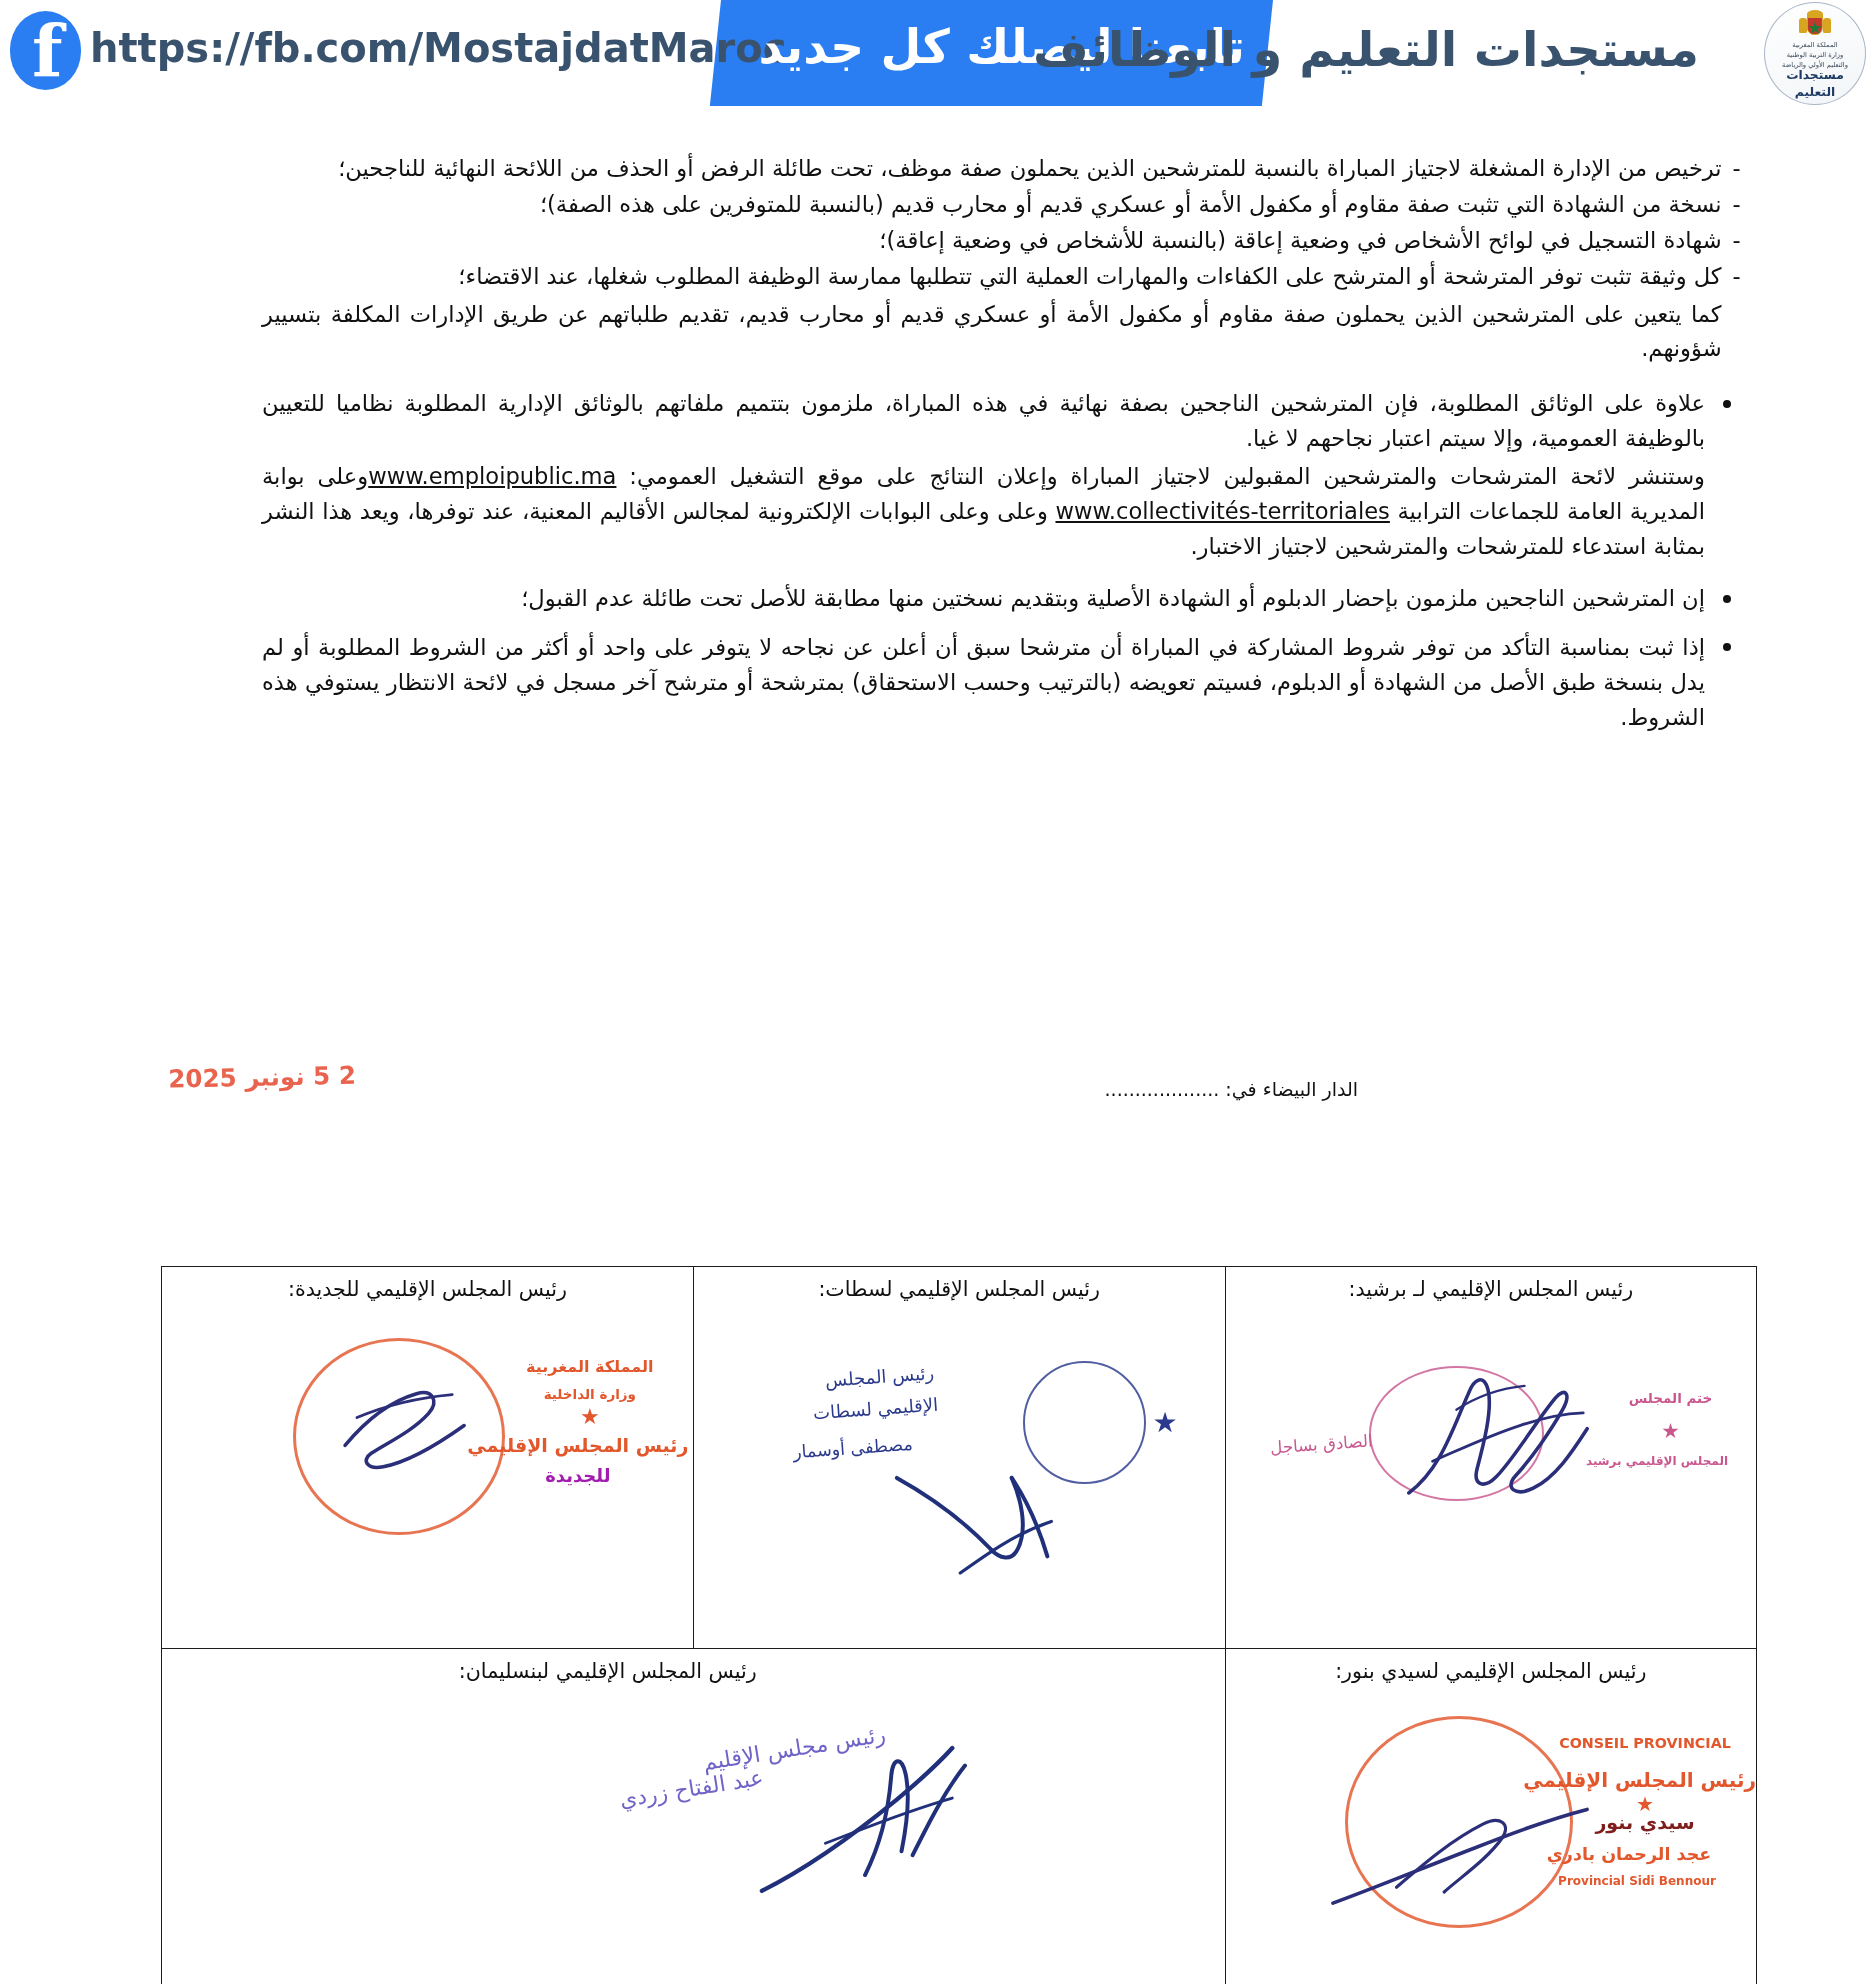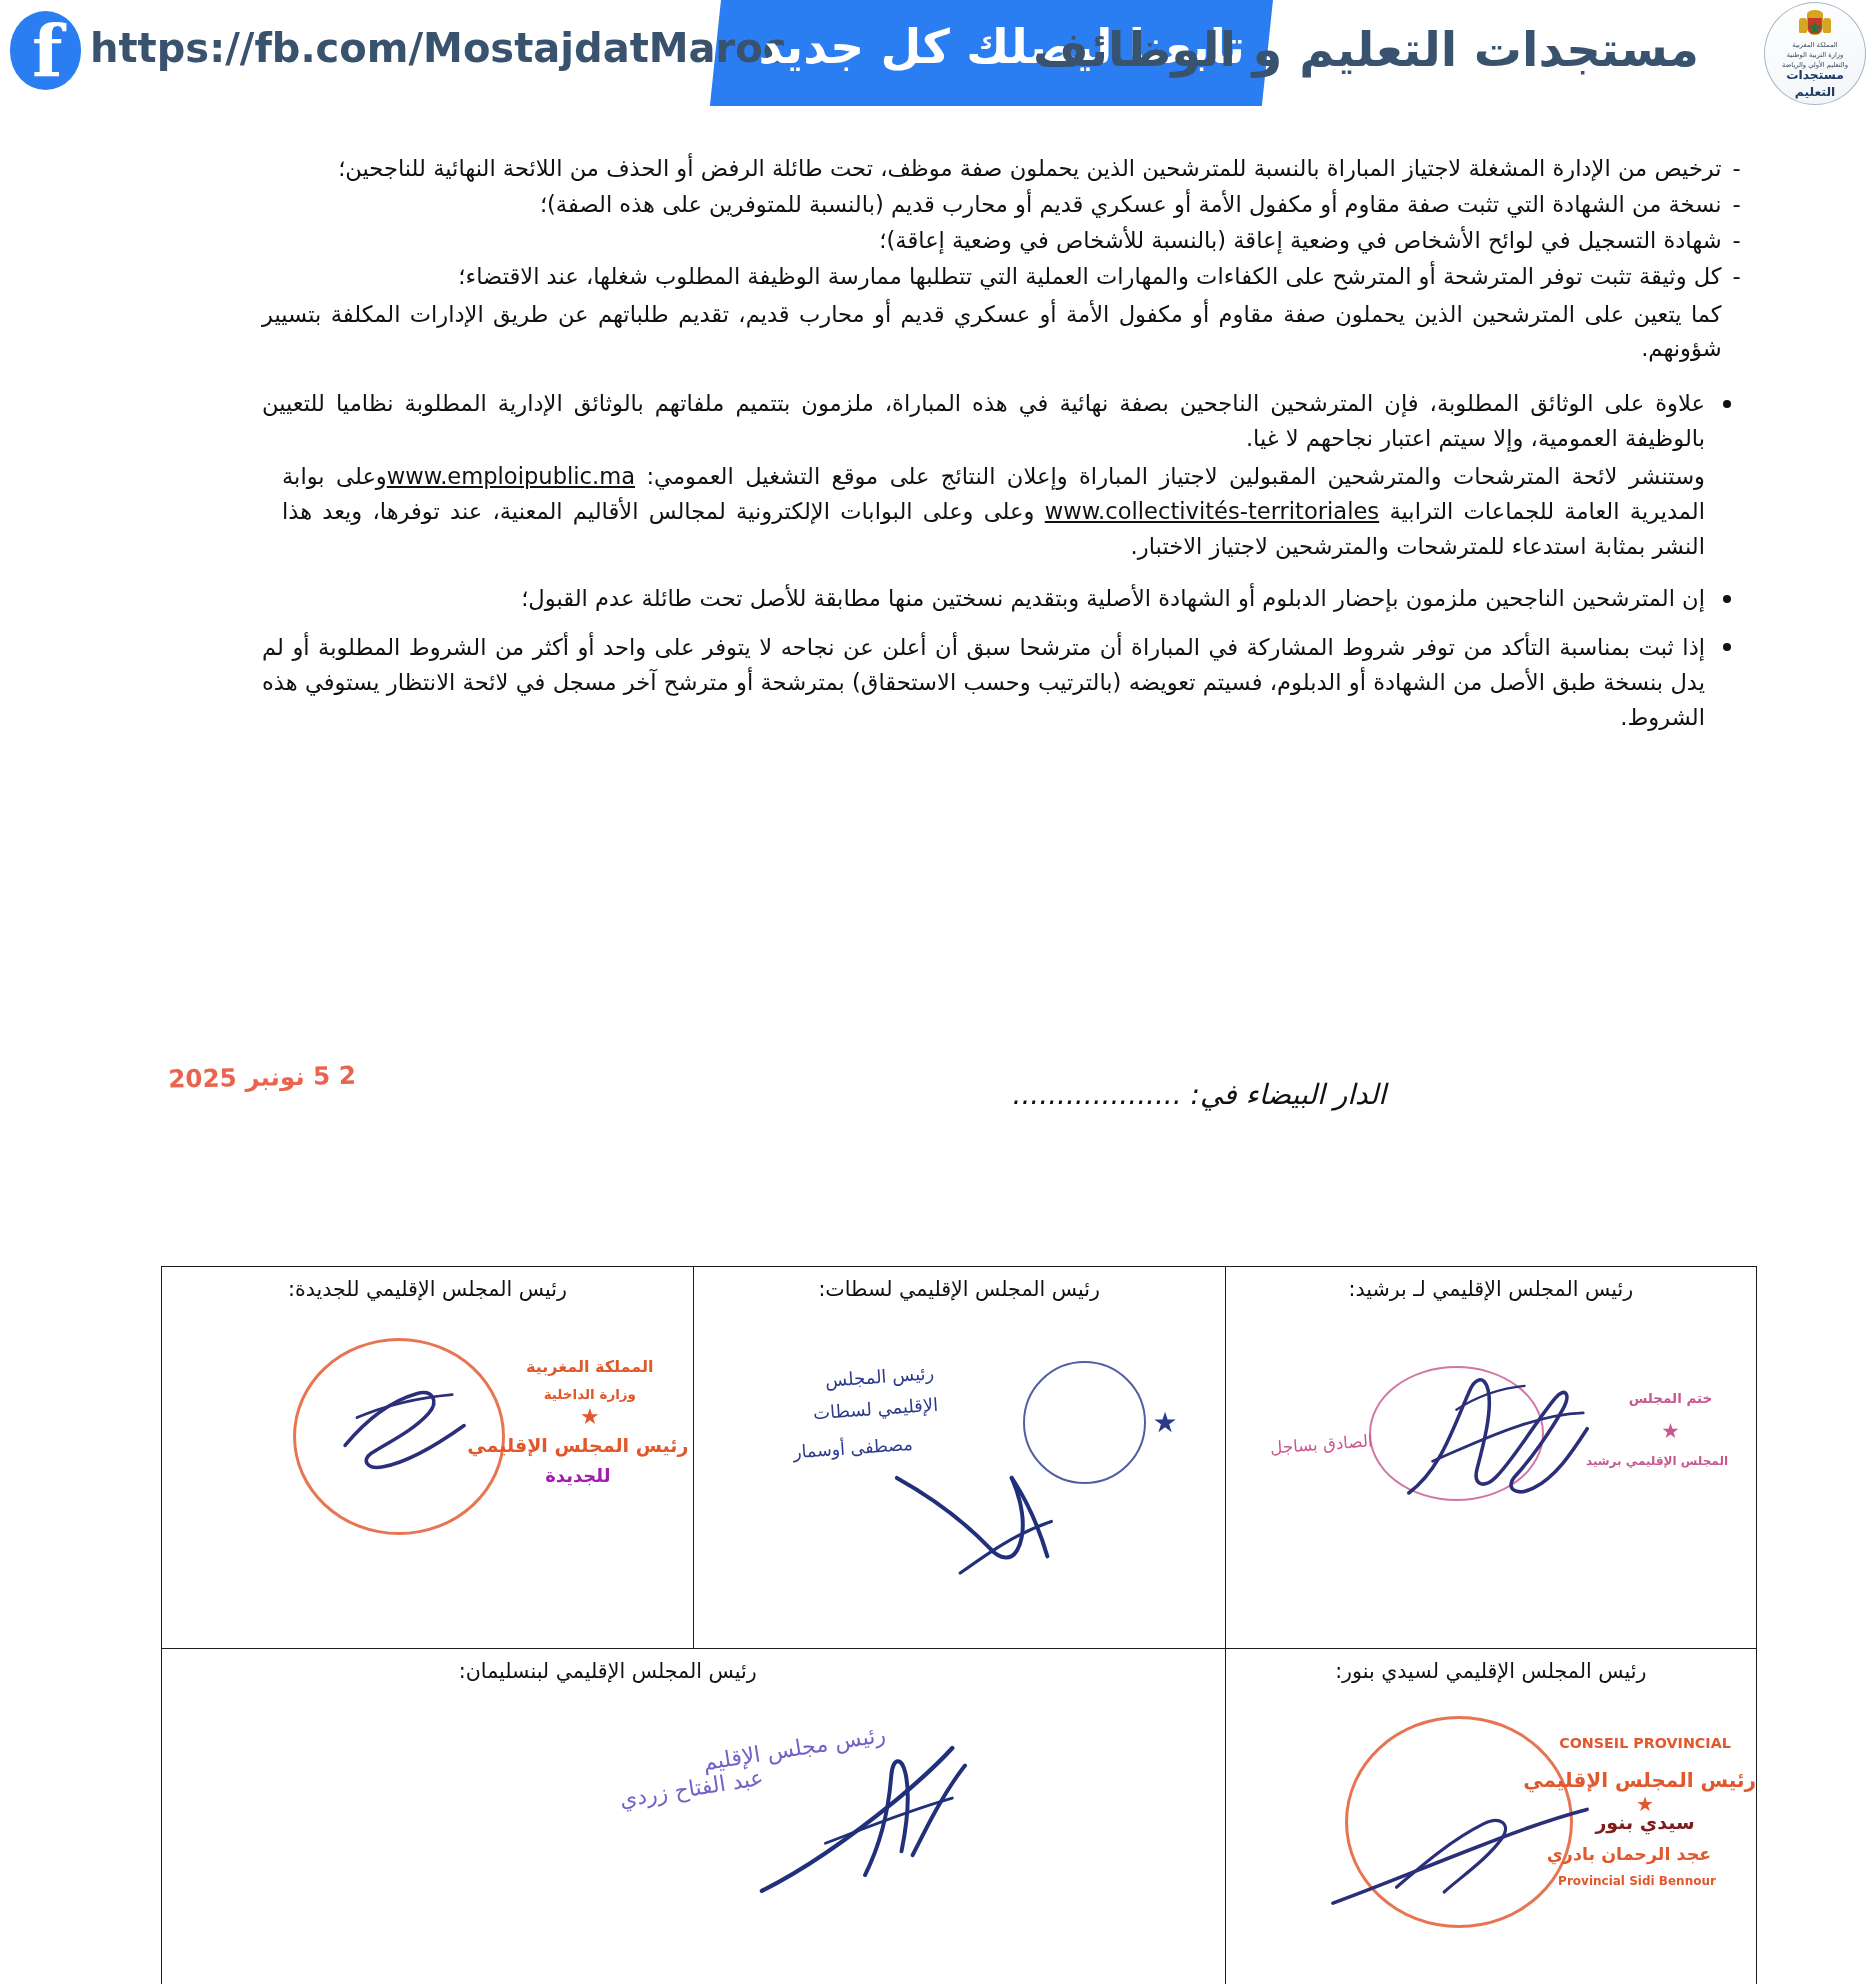--- a/index.html
+++ b/index.html
@@ -209,35 +209,33 @@
     top: 13.5px;
     width: 8px; height: 8px;
     background: #111111;
     border-radius: 50%;
   }
   .sub-para {
     font-size: 22.6px;
     line-height: 1.55;
     margin-top: 2.4px;
     text-align: justify;
-    margin-left: 20px;
   }
   .url { text-decoration: underline; direction: ltr; unicode-bidi: embed; }
   .bullets-2 { margin-top: 17.5px; }
 
   
   .city-line {
     position: absolute;
     top: 1078px;
-    right: 488px;
-    font-size: 28px;
+    right: 516px;
+    font-size: 19px;
     color: #111111;
     direction: rtl;
     white-space: nowrap;
-    font-style: italic;
   }
   .dotted-fill { letter-spacing: 2.4px; }
 
   .date-stamp {
     position: absolute;
     top: 1063px;
     left: 135px;
     width: 222px;
     height: 44px;
     direction: rtl;

